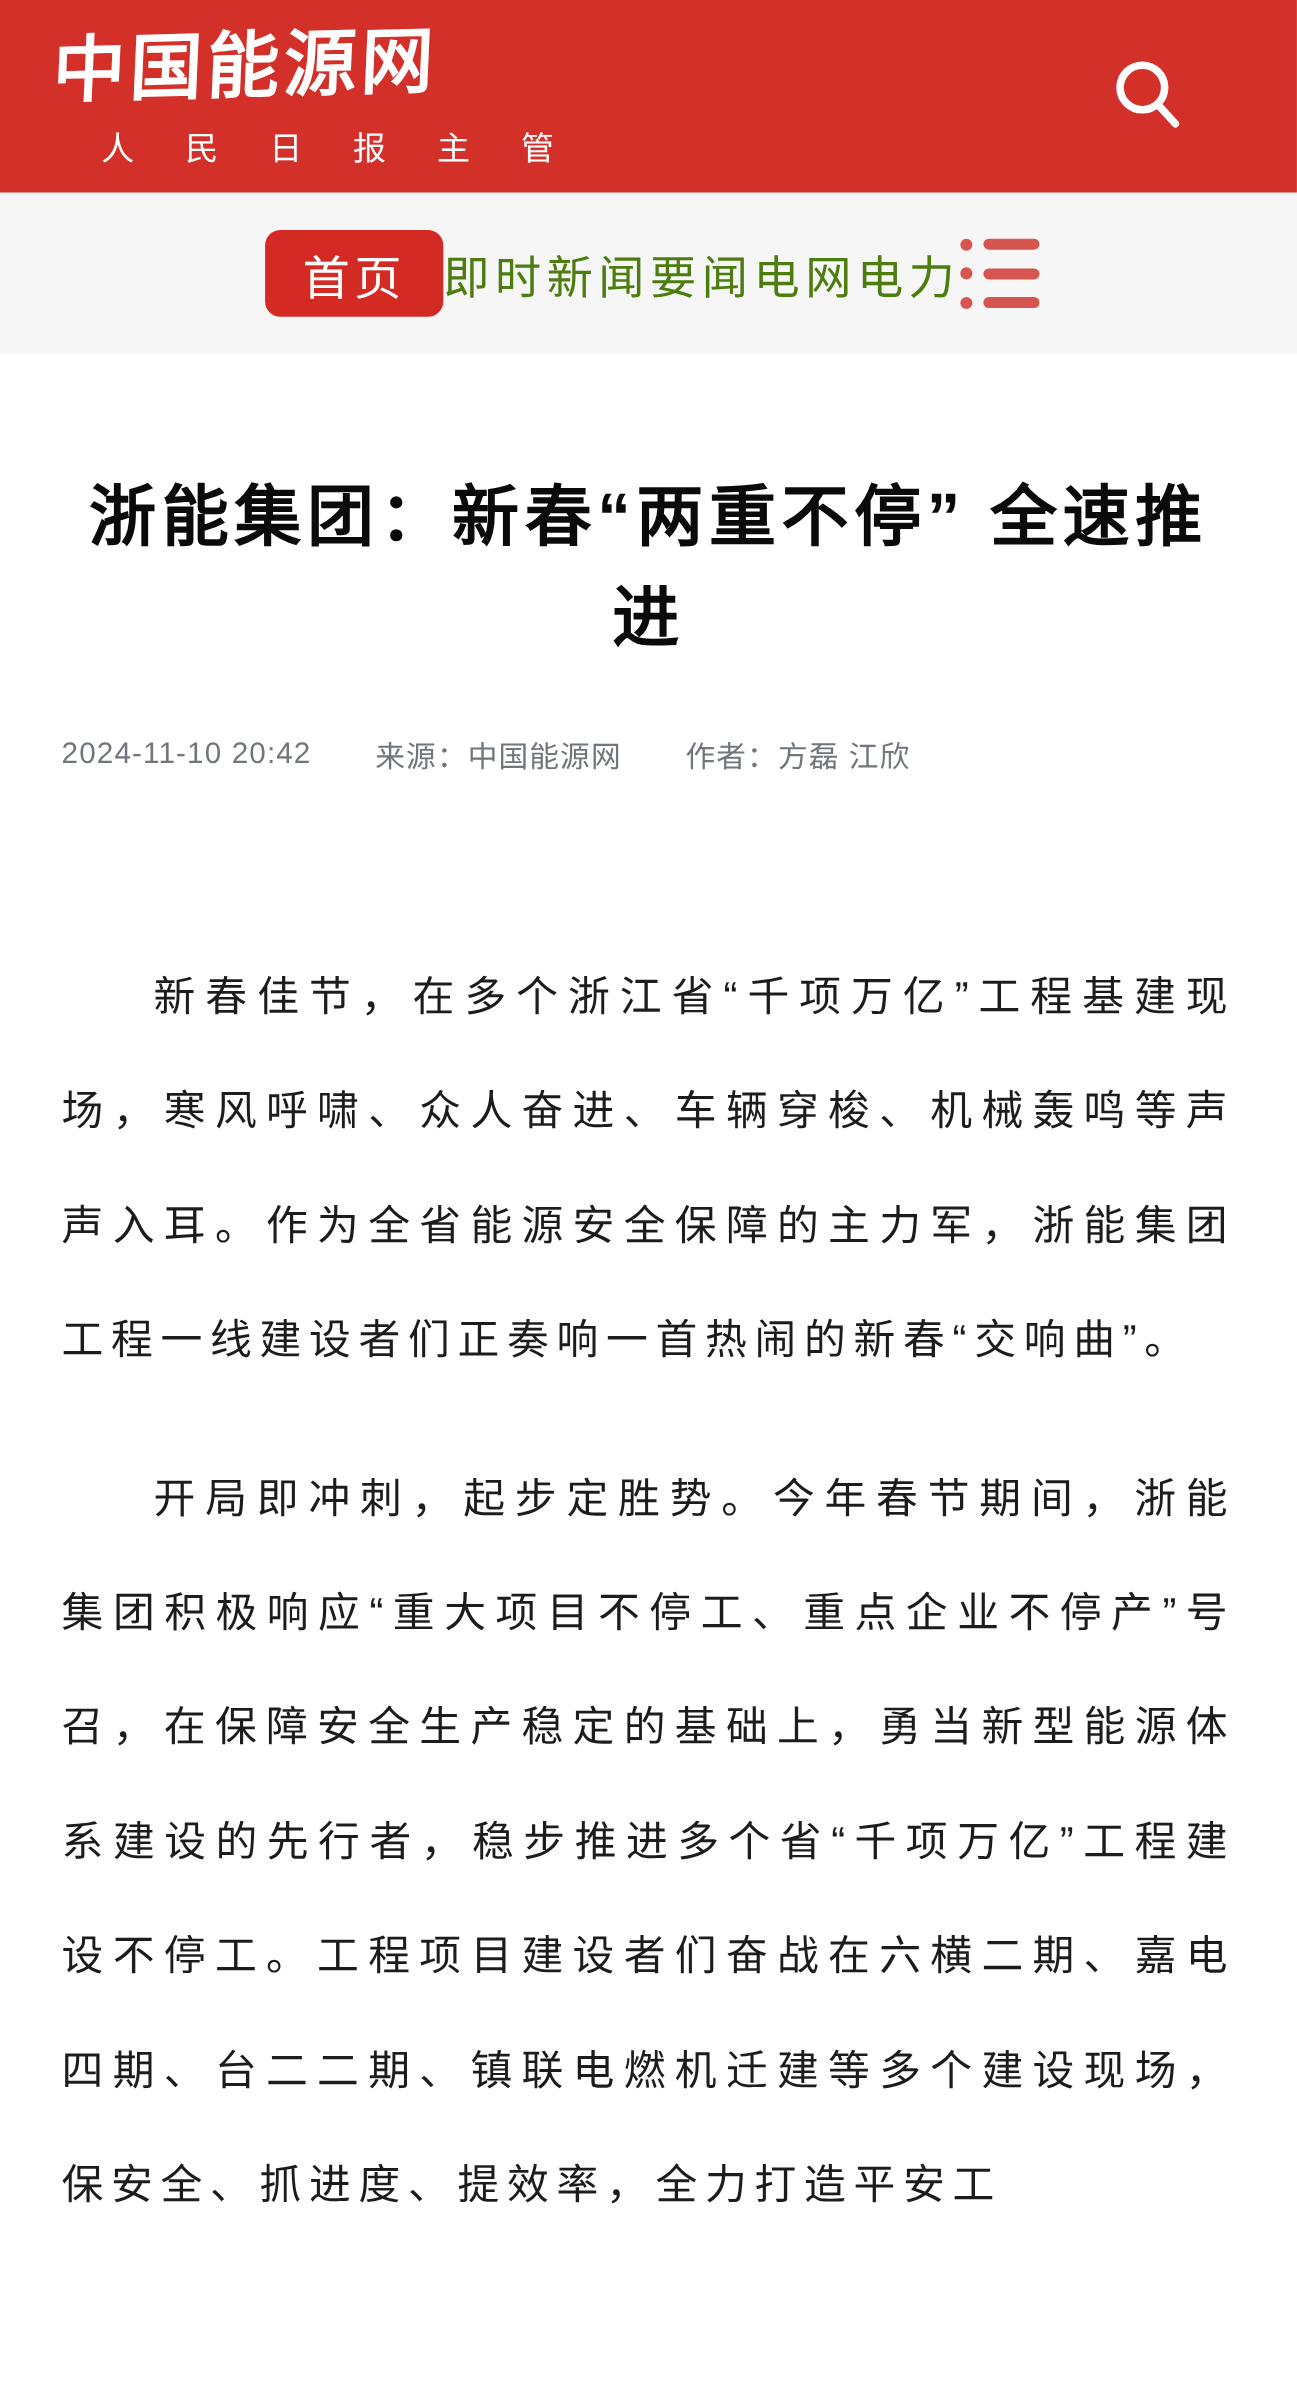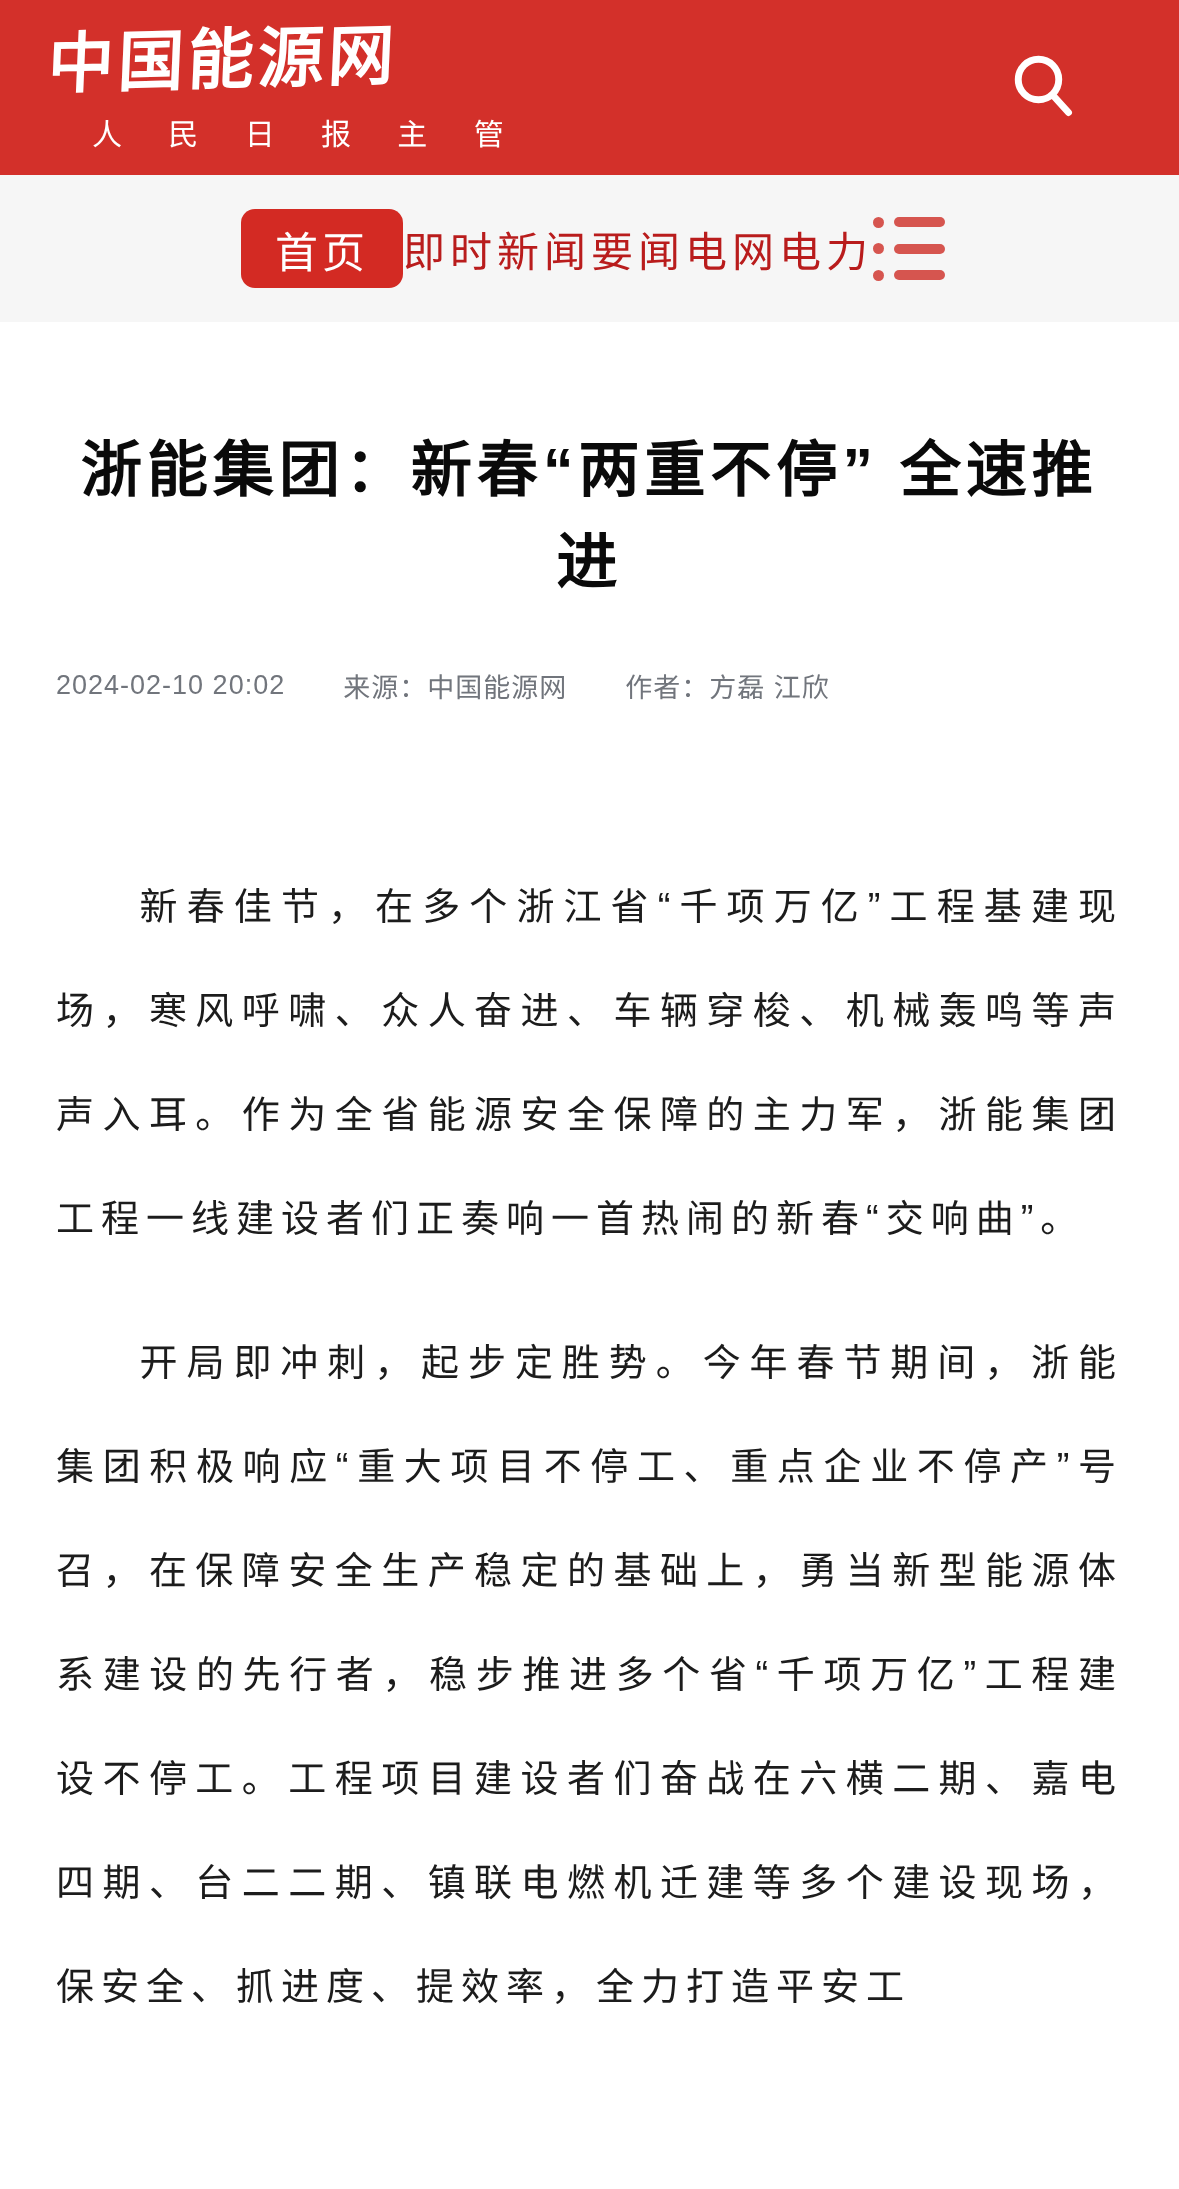--- a/index.html
+++ b/index.html
@@ -49,21 +49,21 @@
   .navbar {
     height: 147px;
     background: #f6f6f6;
     display: flex;
     align-items: center;
     justify-content: center;
     padding: 0 38px 0 45px;
   }
   .nav-item {
     font-size: 42px;
-    color: #b91c1c;
+    color: #4d7c0f;
     letter-spacing: 5px;
     text-decoration: none;
     white-space: nowrap;
     cursor: pointer;
   }
   .nav-item.active {
     background: #d32a23;
     color: #ffffff;
     font-size: 43px;
     width: 162px;
@@ -157,21 +157,21 @@
         </div>
     </div>
   </nav>
 
   <main class="article">
     <h1 class="article-title">
       <div>浙能集团：新春“两重不停” 全速推进</div>
     </h1>
 
     <div class="article-meta">
-      <span class="meta-item">2024-02-10 20:02</span>
+      <span class="meta-item">2024-11-10 20:42</span>
       <span class="meta-item"><span>来源：</span><span>中国能源网</span></span>
       <span class="meta-item"><span>作者：</span><span>方磊 江欣</span></span>
     </div>
 
     <div class="article-body">
       <p>新春佳节，在多个浙江省“千项万亿”工程基建现场，寒风呼啸、众人奋进、车辆穿梭、机械轰鸣等声声入耳。作为全省能源安全保障的主力军，浙能集团工程一线建设者们正奏响一首热闹的新春“交响曲”。</p>
       <p>开局即冲刺，起步定胜势。今年春节期间，浙能集团积极响应“重大项目不停工、重点企业不停产”号召，在保障安全生产稳定的基础上，勇当新型能源体系建设的先行者，稳步推进多个省“千项万亿”工程建设不停工。工程项目建设者们奋战在六横二期、嘉电四期、台二二期、镇联电燃机迁建等多个建设现场，保安全、抓进度、提效率，全力打造平安工</p>
     </div>
   </main>
 

